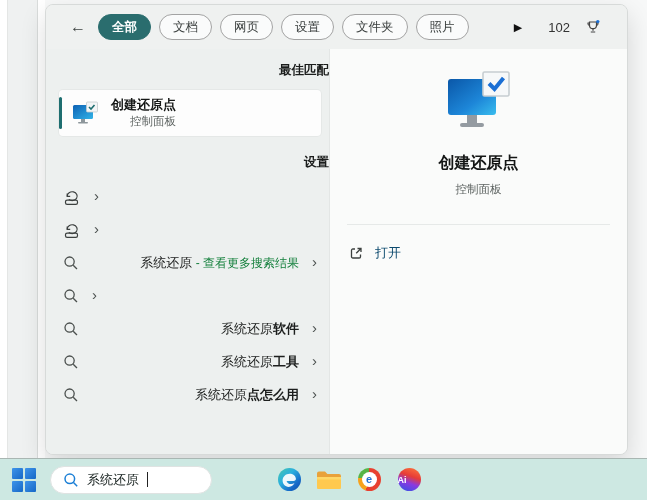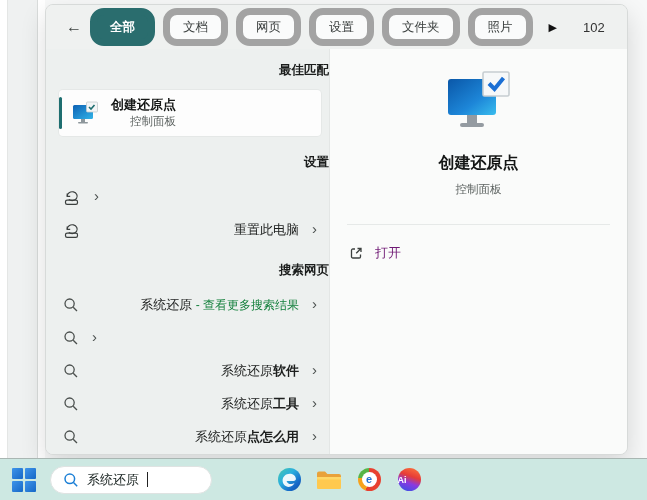--- a/index.html
+++ b/index.html
@@ -15,25 +15,25 @@
   
   .search-window { position:absolute; left:45px; top:4px; width:583px; height:451px;
     background:#f1f3f2; border:1px solid #d7dad9; border-radius:8px;
     box-shadow:0 10px 26px rgba(0,0,0,.14); display:flex; flex-direction:column; overflow:hidden; }
 
   .sw-header { height:44px; flex:0 0 44px; display:flex; align-items:center; gap:8px;
     padding:0 14px 0 20px; background:#eff1f0; }
   .back-btn { width:24px; height:24px; display:flex; align-items:center; justify-content:center;
     font-size:16px; color:#3f4442; cursor:pointer; border-radius:4px; }
   .pill { height:26px; padding:12px 13px; display:flex; align-items:center; border-radius:14px;
-    font-size:12.5px; color:#3a3f3e; background:#fafbfb; border:7px solid #a3a3a3; cursor:pointer; white-space:nowrap; }
+    font-size:12.5px; color:#3a3f3e; background:#fafbfb; border:1px solid #a3a3a3; cursor:pointer; white-space:nowrap; }
   .pill.selected { background:#2a6d6e; border-color:#2a6d6e; color:#ffffff; font-weight:bold; }
   .hd-spacer { flex:1; }
   .play-btn { font-size:11px; color:#111; margin-right:18px; cursor:pointer; }
-  .rewards { display:flex; align-items:center; gap:22px; font-size:13px; color:#333; margin-right:12px; cursor:pointer; }
+  .rewards { display:flex; align-items:center; gap:15px; font-size:13px; color:#333; margin-right:12px; cursor:pointer; }
 
   .sw-body { flex:1; display:flex; min-height:0; }
 
   
   .left-panel { width:283px; flex:0 0 283px; background:#edf0ef; padding-top:2px;text-align:right; }
   .section-label { font-size:12.5px; font-weight:bold; color:#1b1d1c; padding:11px 0 9px 16px; }
   .best-row { position:relative; height:46px; margin:2px 8px 2px 13px; background:#fdfdfd;
     border-radius:4px; display:flex; align-items:center; padding-left:13px; gap:12px; cursor:pointer;
     box-shadow:0 0 0 1px rgba(0,0,0,.03); }
   .best-row .accent { position:absolute; left:0; top:7px; bottom:7px; width:3px; border-radius:2px; background:#1e6e70; }
@@ -45,21 +45,21 @@
   .row-label .bold { font-weight:bold; }
   .chev { font-size:15px; color:#4c5250; line-height:1; padding-bottom:2px; }
 
   
   .right-panel { flex:1; background:#fafbfa; border-left:1px solid #e3e6e5; display:flex;
     flex-direction:column; align-items:center; padding-top:22px; }
   .detail-title { margin-top:20px; font-size:16px; font-weight:bold; color:#141615; }
   .detail-sub { margin-top:8px; font-size:11.5px; color:#5e6462; }
   .detail-divider { width:calc(100% - 34px); height:1px; background:#e6e9e8; margin-top:27px; }
   .open-row { align-self:flex-start; display:flex; align-items:center; gap:11px;
-    margin:19px 0 0 19px; font-size:13px; color:#701a75; cursor:pointer; }
+    margin:19px 0 0 19px; font-size:13px; color:#0c4a6e; cursor:pointer; }
 
   
   .ic { display:inline-flex; align-items:center; justify-content:center; }
 
   
   .taskbar { position:absolute; left:0; bottom:0; width:647px; height:42px; background:#cde8e2;
     border-top:1px solid #a9b6b2; display:flex; align-items:center; padding-left:12px; gap:14px; }
   .win-logo { width:24px; height:24px; display:grid; grid-template-columns:11px 11px; grid-template-rows:11px 11px;
     gap:2px; cursor:pointer; }
   .win-logo span { background:linear-gradient(135deg,#3f94ea,#1668c7); border-radius:1px; }
@@ -177,25 +177,23 @@
         </div>
 
         <div class="list-row">
           <span class="ic">
             <svg width="18" height="18" viewBox="0 0 18 18">
               <path d="M4.2 8.2a5 4.4 0 1 1 1.6 3.2" fill="none" stroke="#3c403f" stroke-width="1.2"></path>
               <path d="M4.2 5.4v3h3" fill="none" stroke="#3c403f" stroke-width="1.2"></path>
               <rect x="2.5" y="12.2" width="12" height="4.2" rx="1.6" fill="none" stroke="#3c403f" stroke-width="1.2"></rect>
             </svg>
           </span>
-          <span class="row-label">重置此电脑</span>
-          <span class="chev">›</span>
-        </div>
-
-        <div class="section-label" style="padding-top:16px">搜索网页</div>
+          <span class="chev">›</span>
+        </div>
+
 
         <div class="list-row">
           <span class="ic">
             <svg width="16" height="16" viewBox="0 0 16 16">
               <circle cx="6.6" cy="6.6" r="4.6" fill="none" stroke="#4a4f4d" stroke-width="1.3"></circle>
               <path d="M10.2 10.2 L14 14" stroke="#4a4f4d" stroke-width="1.3"></path>
             </svg>
           </span>
           <span class="row-label"><span>系统还原</span><span class="bold"></span><span class="hint"> - 查看更多搜索结果</span></span>
           <span class="chev">›</span>

